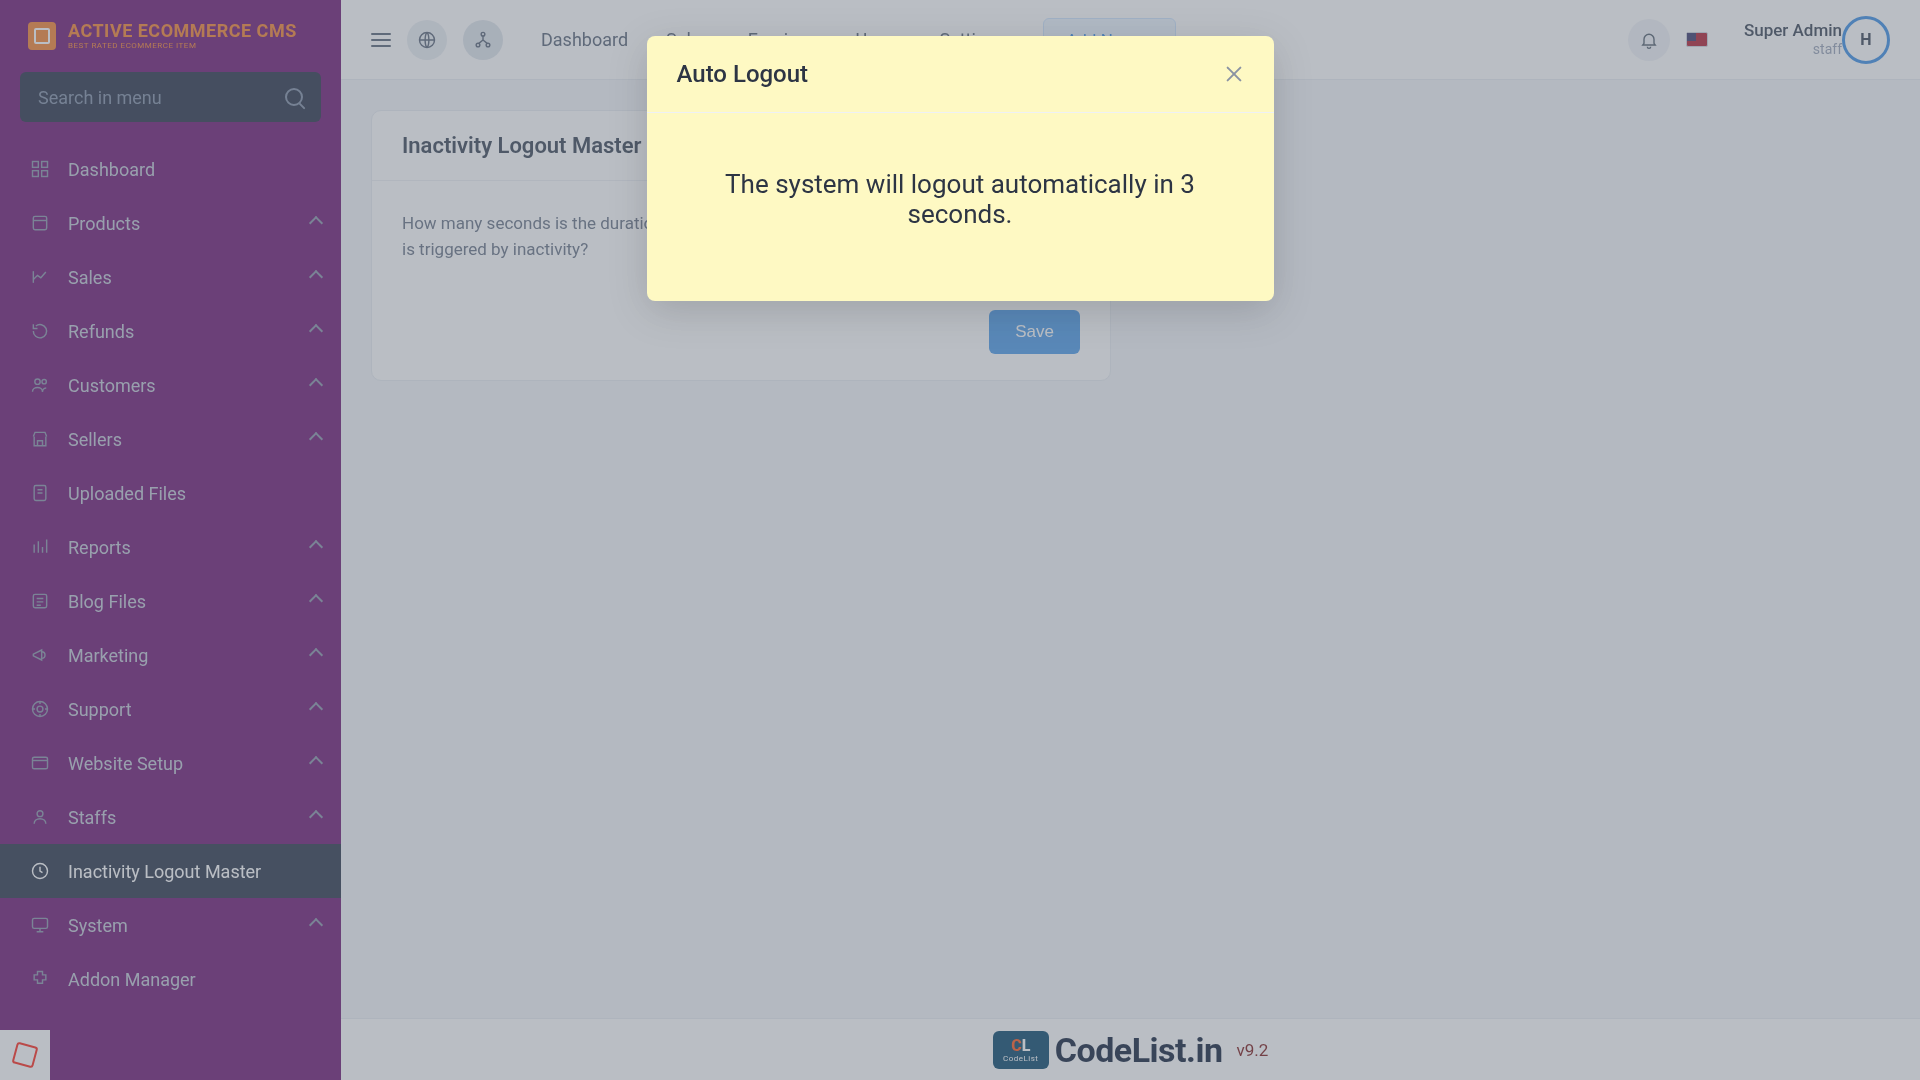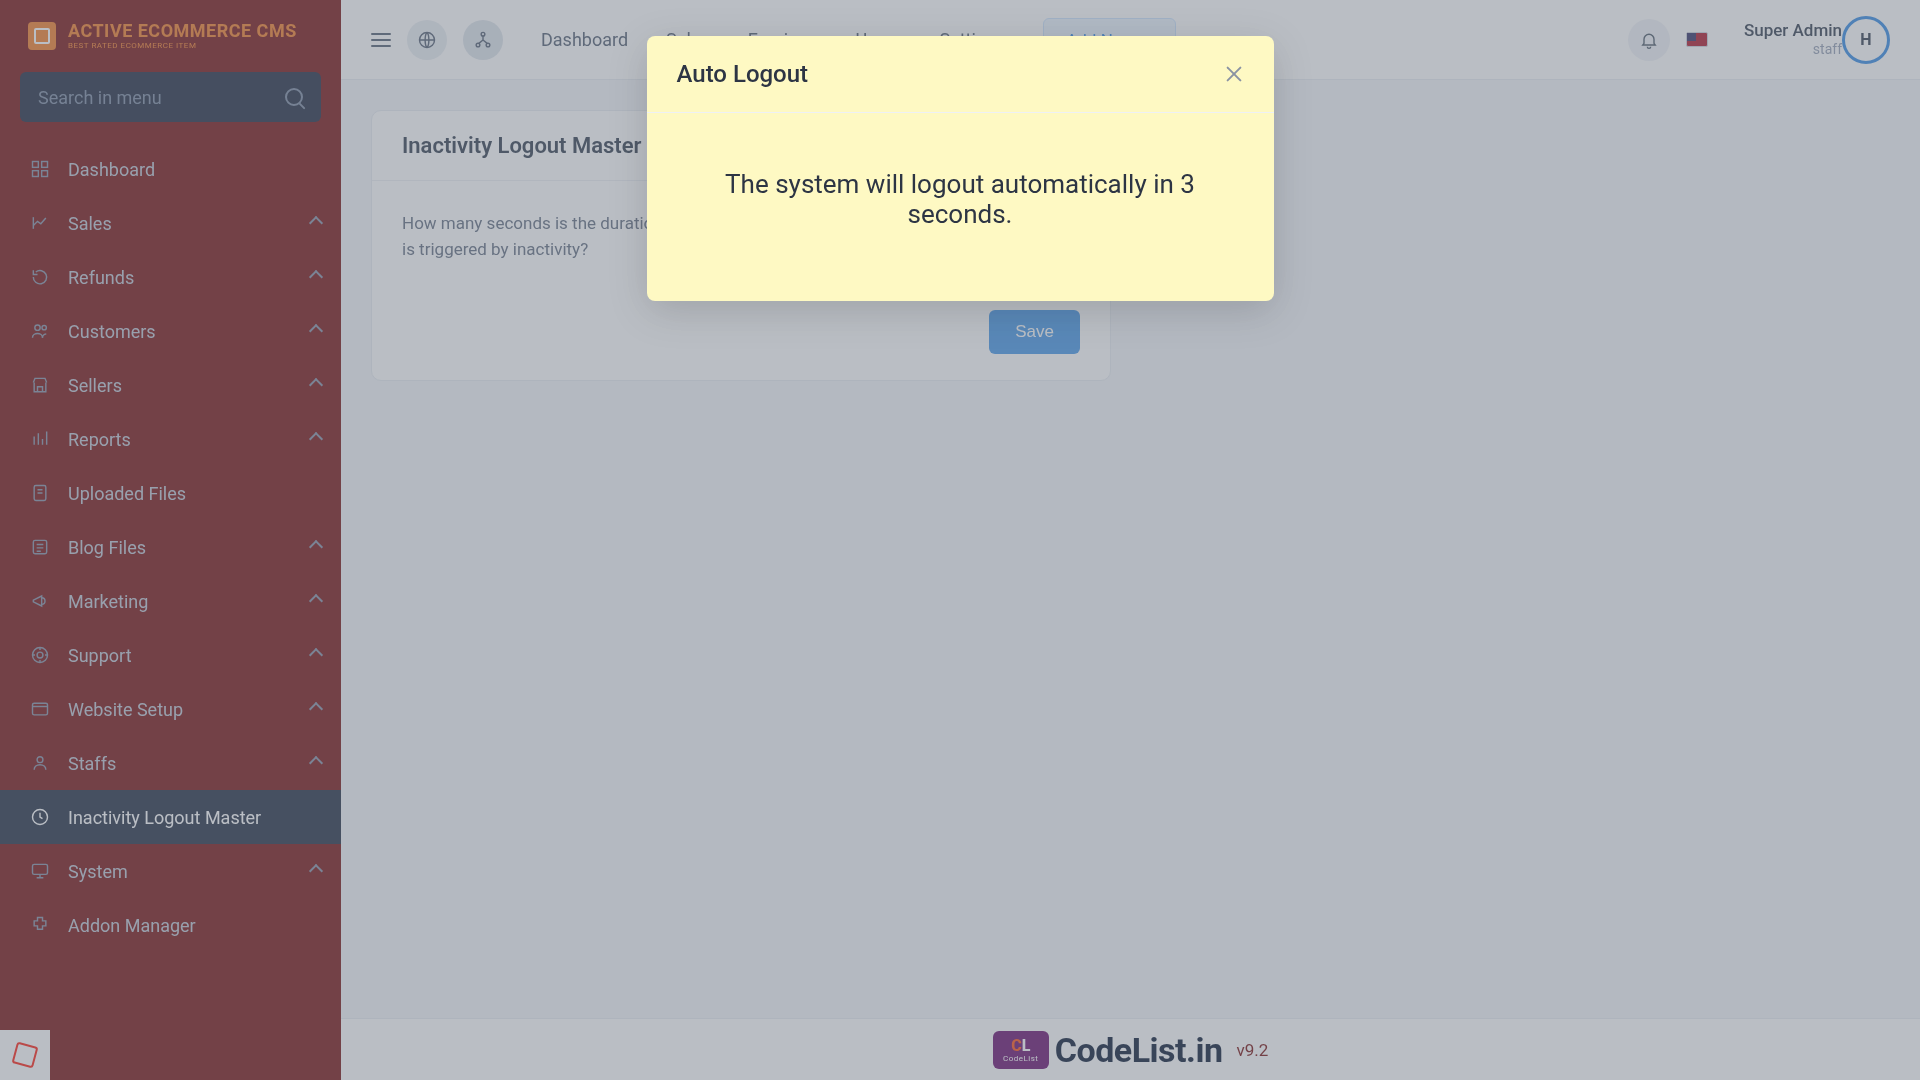--- a/index.html
+++ b/index.html
@@ -1,19 +1,19 @@
 <!DOCTYPE html>
 <html><head>
 <meta charset="utf-8">
 <style>
   * { box-sizing: border-box; margin: 0; padding: 0; }
   html, body { width: 1920px; height: 1080px; font-family: -apple-system, BlinkMacSystemFont, "Segoe UI", Roboto, Helvetica, Arial, sans-serif; background: #f4f6f9; color: #556270; overflow: hidden; }
   .app { display: flex; width: 100%; height: 100%; }
   
-  .sidebar { width: 341px; background: #7f1d1d; display: flex; flex-direction: column; flex: 0 0 341px; position: relative; }
+  .sidebar { width: 341px; background: #701a75; display: flex; flex-direction: column; flex: 0 0 341px; position: relative; }
   .sidebar-inner { flex: 1; overflow-y: auto; }
   .sidebar-inner::-webkit-scrollbar { width: 6px; }
   .sidebar-inner::-webkit-scrollbar-thumb { background: #3a4557; border-radius: 3px; }
   .logo-wrap { padding: 22px 28px; display: flex; align-items: center; gap: 12px; }
   .logo-sq { width: 28px; height: 28px; background: #f58634; border-radius: 4px; position: relative; }
   .logo-sq::after { content: ""; position: absolute; inset: 6px; border: 2px solid #fff; border-radius: 2px; }
   .logo-text { display: flex; flex-direction: column; line-height: 1; }
   .logo-main { color: #f58634; font-weight: 700; font-size: 18px; letter-spacing: .5px; }
   .logo-sub { color: #f58634; font-size: 8px; letter-spacing: .5px; margin-top: 2px; }
   .search-wrap { padding: 0 20px 20px; }
@@ -57,21 +57,21 @@
   .card-header { padding: 22px 30px; border-bottom: 1px solid #eef1f5; }
   .card-title { color: #3d4858; font-size: 22px; font-weight: 600; }
   .card-body { padding: 24px 30px; }
   .form-row { display: flex; align-items: flex-start; gap: 28px; margin-bottom: 24px; }
   .form-label { flex: 1; color: #6b7688; font-size: 17px; line-height: 1.5; padding-top: 6px; }
   .form-input { width: 200px; height: 44px; border: 1px solid #e1e6ee; border-radius: 6px; padding: 0 14px; font-size: 16px; color:#5a6678; }
   .card-actions { display: flex; justify-content: flex-end; padding: 0 30px 26px; }
   .btn-save { height: 44px; padding: 0 26px; background: #4f9de9; color: #fff; border: none; border-radius: 6px; font-size: 17px; cursor: pointer; }
   .footer { height: 62px; border-top: 1px solid #e9edf2; background:#fff; display: flex; align-items: center; justify-content: center; gap: 14px; }
   .footer-logo { display:flex; align-items:center; gap:6px; }
-  .fl-badge { width:56px; height:38px; background:#701a75; border-radius:6px; display:flex; flex-direction:column; align-items:center; justify-content:center; position:relative; padding-top:2px; }
+  .fl-badge { width:56px; height:38px; background:#0c4a6e; border-radius:6px; display:flex; flex-direction:column; align-items:center; justify-content:center; position:relative; padding-top:2px; }
   .fl-cl { font-weight:800; font-size:16px; line-height:1; }
   .fl-cl .c { color:#ff5a1f; }
   .fl-cl .l { color:#fff; }
   .fl-sub { color:#fff; font-size:8px; letter-spacing:.5px; }
   .fl-text { color:#14233d; font-size:34px; font-weight:700; letter-spacing:-.5px; }
   .footer-ver { color:#7f1d1d; font-size:17px; }
   
   .overlay { position: fixed; inset: 0; background: rgba(102,110,124,.45); display: flex; justify-content: center; z-index: 100; }
   .modal { width: 627px; margin-top: 36px; background: #fef9c3; border-radius: 8px; box-shadow: 0 10px 40px rgba(0,0,0,.15); height: fit-content; }
   .modal-head { display: flex; align-items: center; justify-content: space-between; padding: 24px 30px; border-bottom: 1px solid #eef1f5; }
@@ -114,20 +114,30 @@
                 <rect x="14" y="3" width="7" height="7"></rect>
                 <rect x="3" y="14" width="7" height="7"></rect>
                 <rect x="14" y="14" width="7" height="7"></rect>
               </svg>
             </span>
             <span class="nav-label">Dashboard</span>
           </li>
           <li class="nav-item">
             <span class="nav-icon">
               <svg class="ic" width="20" height="20" viewBox="0 0 24 24">
+                <rect x="4" y="4" width="16" height="16" rx="2"></rect>
+                <path d="M4 9h16"></path>
+              </svg>
+            </span>
+            <span class="nav-label">Products</span>
+            <span class="chev"></span>
+          </li>
+          <li class="nav-item">
+            <span class="nav-icon">
+              <svg class="ic" width="20" height="20" viewBox="0 0 24 24">
                 <path d="M4 19V5"></path>
                 <path d="M4 15l5-5 4 3 6-7"></path>
               </svg>
             </span>
             <span class="nav-label">Sales</span>
             <span class="chev"></span>
           </li>
           <li class="nav-item">
             <span class="nav-icon">
               <svg class="ic" width="20" height="20" viewBox="0 0 24 24">
@@ -157,34 +167,34 @@
                 <path d="M5 9v11h14V9"></path>
                 <path d="M9 20v-6h6v6"></path>
               </svg>
             </span>
             <span class="nav-label">Sellers</span>
             <span class="chev"></span>
           </li>
           <li class="nav-item">
             <span class="nav-icon">
               <svg class="ic" width="20" height="20" viewBox="0 0 24 24">
-                <path d="M5 19V9M10 19V5M15 19v-7M20 19V3"></path>
-              </svg>
-            </span>
-            <span class="nav-label">Reports</span>
-            <span class="chev"></span>
-          </li>
-          <li class="nav-item">
-            <span class="nav-icon">
-              <svg class="ic" width="20" height="20" viewBox="0 0 24 24">
                 <rect x="5" y="3" width="14" height="18" rx="2"></rect>
                 <path d="M9 8h6M9 12h6"></path>
               </svg>
             </span>
             <span class="nav-label">Uploaded Files</span>
+          </li>
+          <li class="nav-item">
+            <span class="nav-icon">
+              <svg class="ic" width="20" height="20" viewBox="0 0 24 24">
+                <path d="M5 19V9M10 19V5M15 19v-7M20 19V3"></path>
+              </svg>
+            </span>
+            <span class="nav-label">Reports</span>
+            <span class="chev"></span>
           </li>
           <li class="nav-item">
             <span class="nav-icon">
               <svg class="ic" width="20" height="20" viewBox="0 0 24 24">
                 <rect x="4" y="4" width="16" height="16" rx="2"></rect>
                 <path d="M8 9h8M8 13h8M8 17h5"></path>
               </svg>
             </span>
             <span class="nav-label">Blog Files</span>
             <span class="chev"></span>

